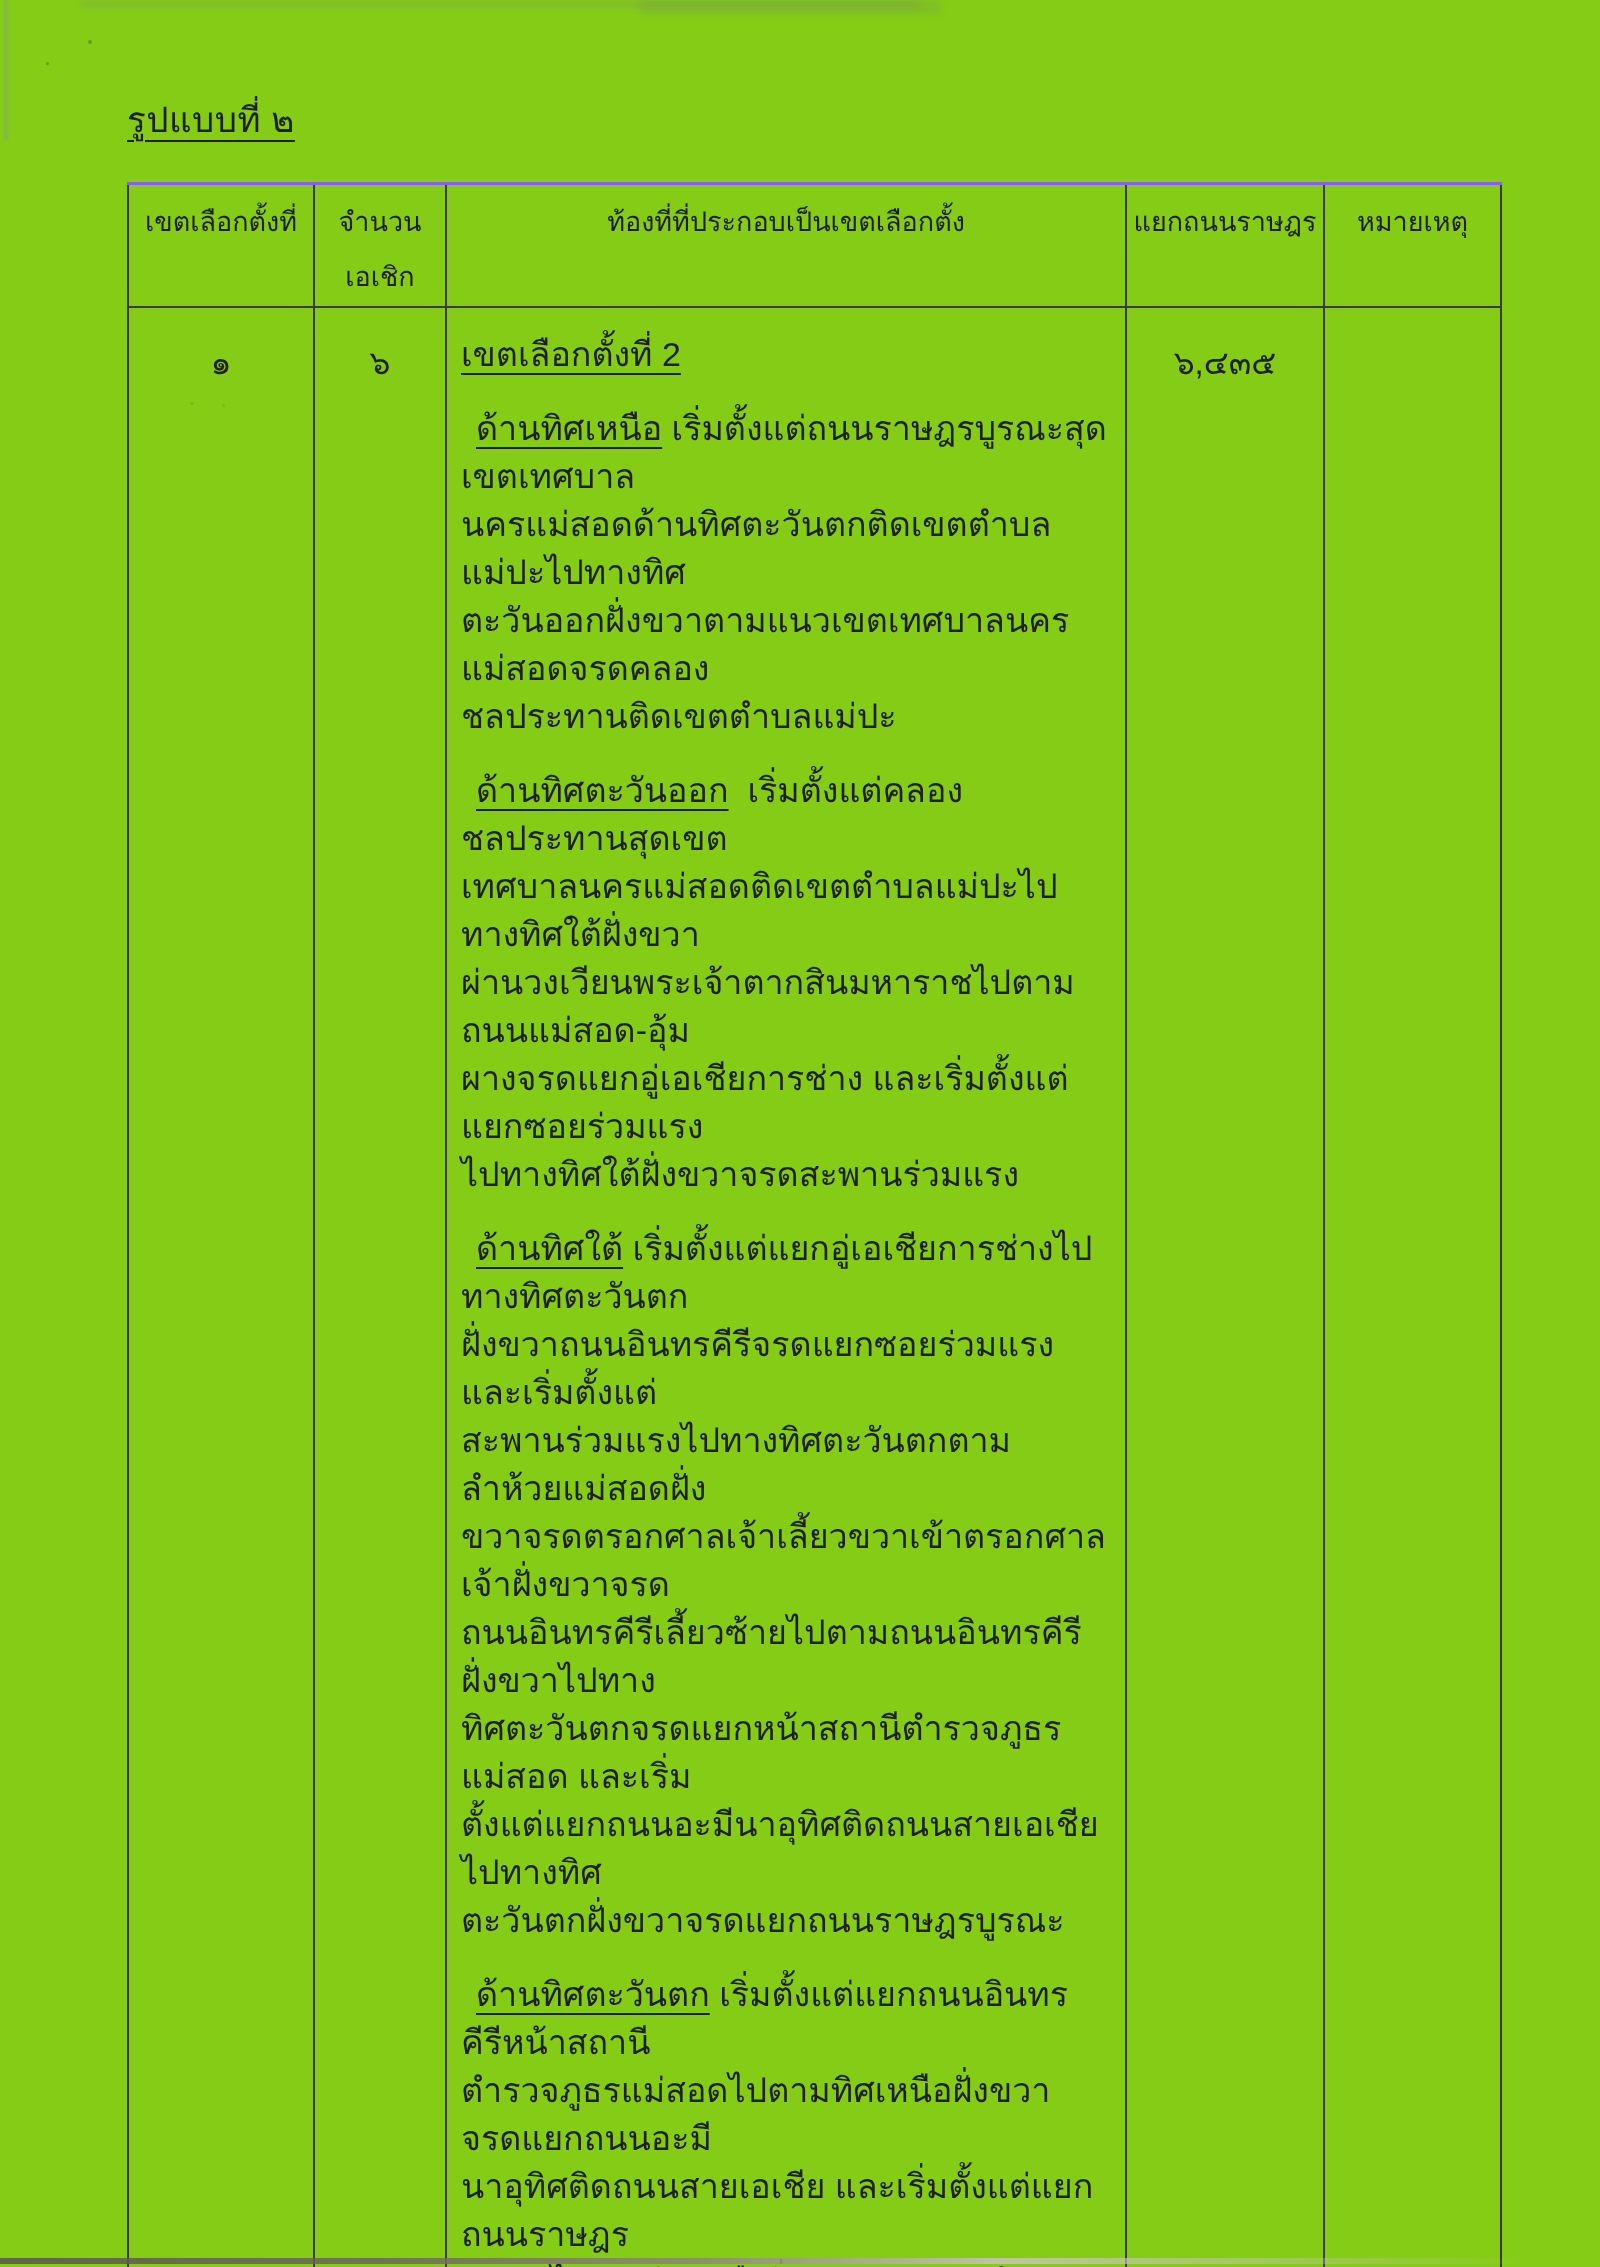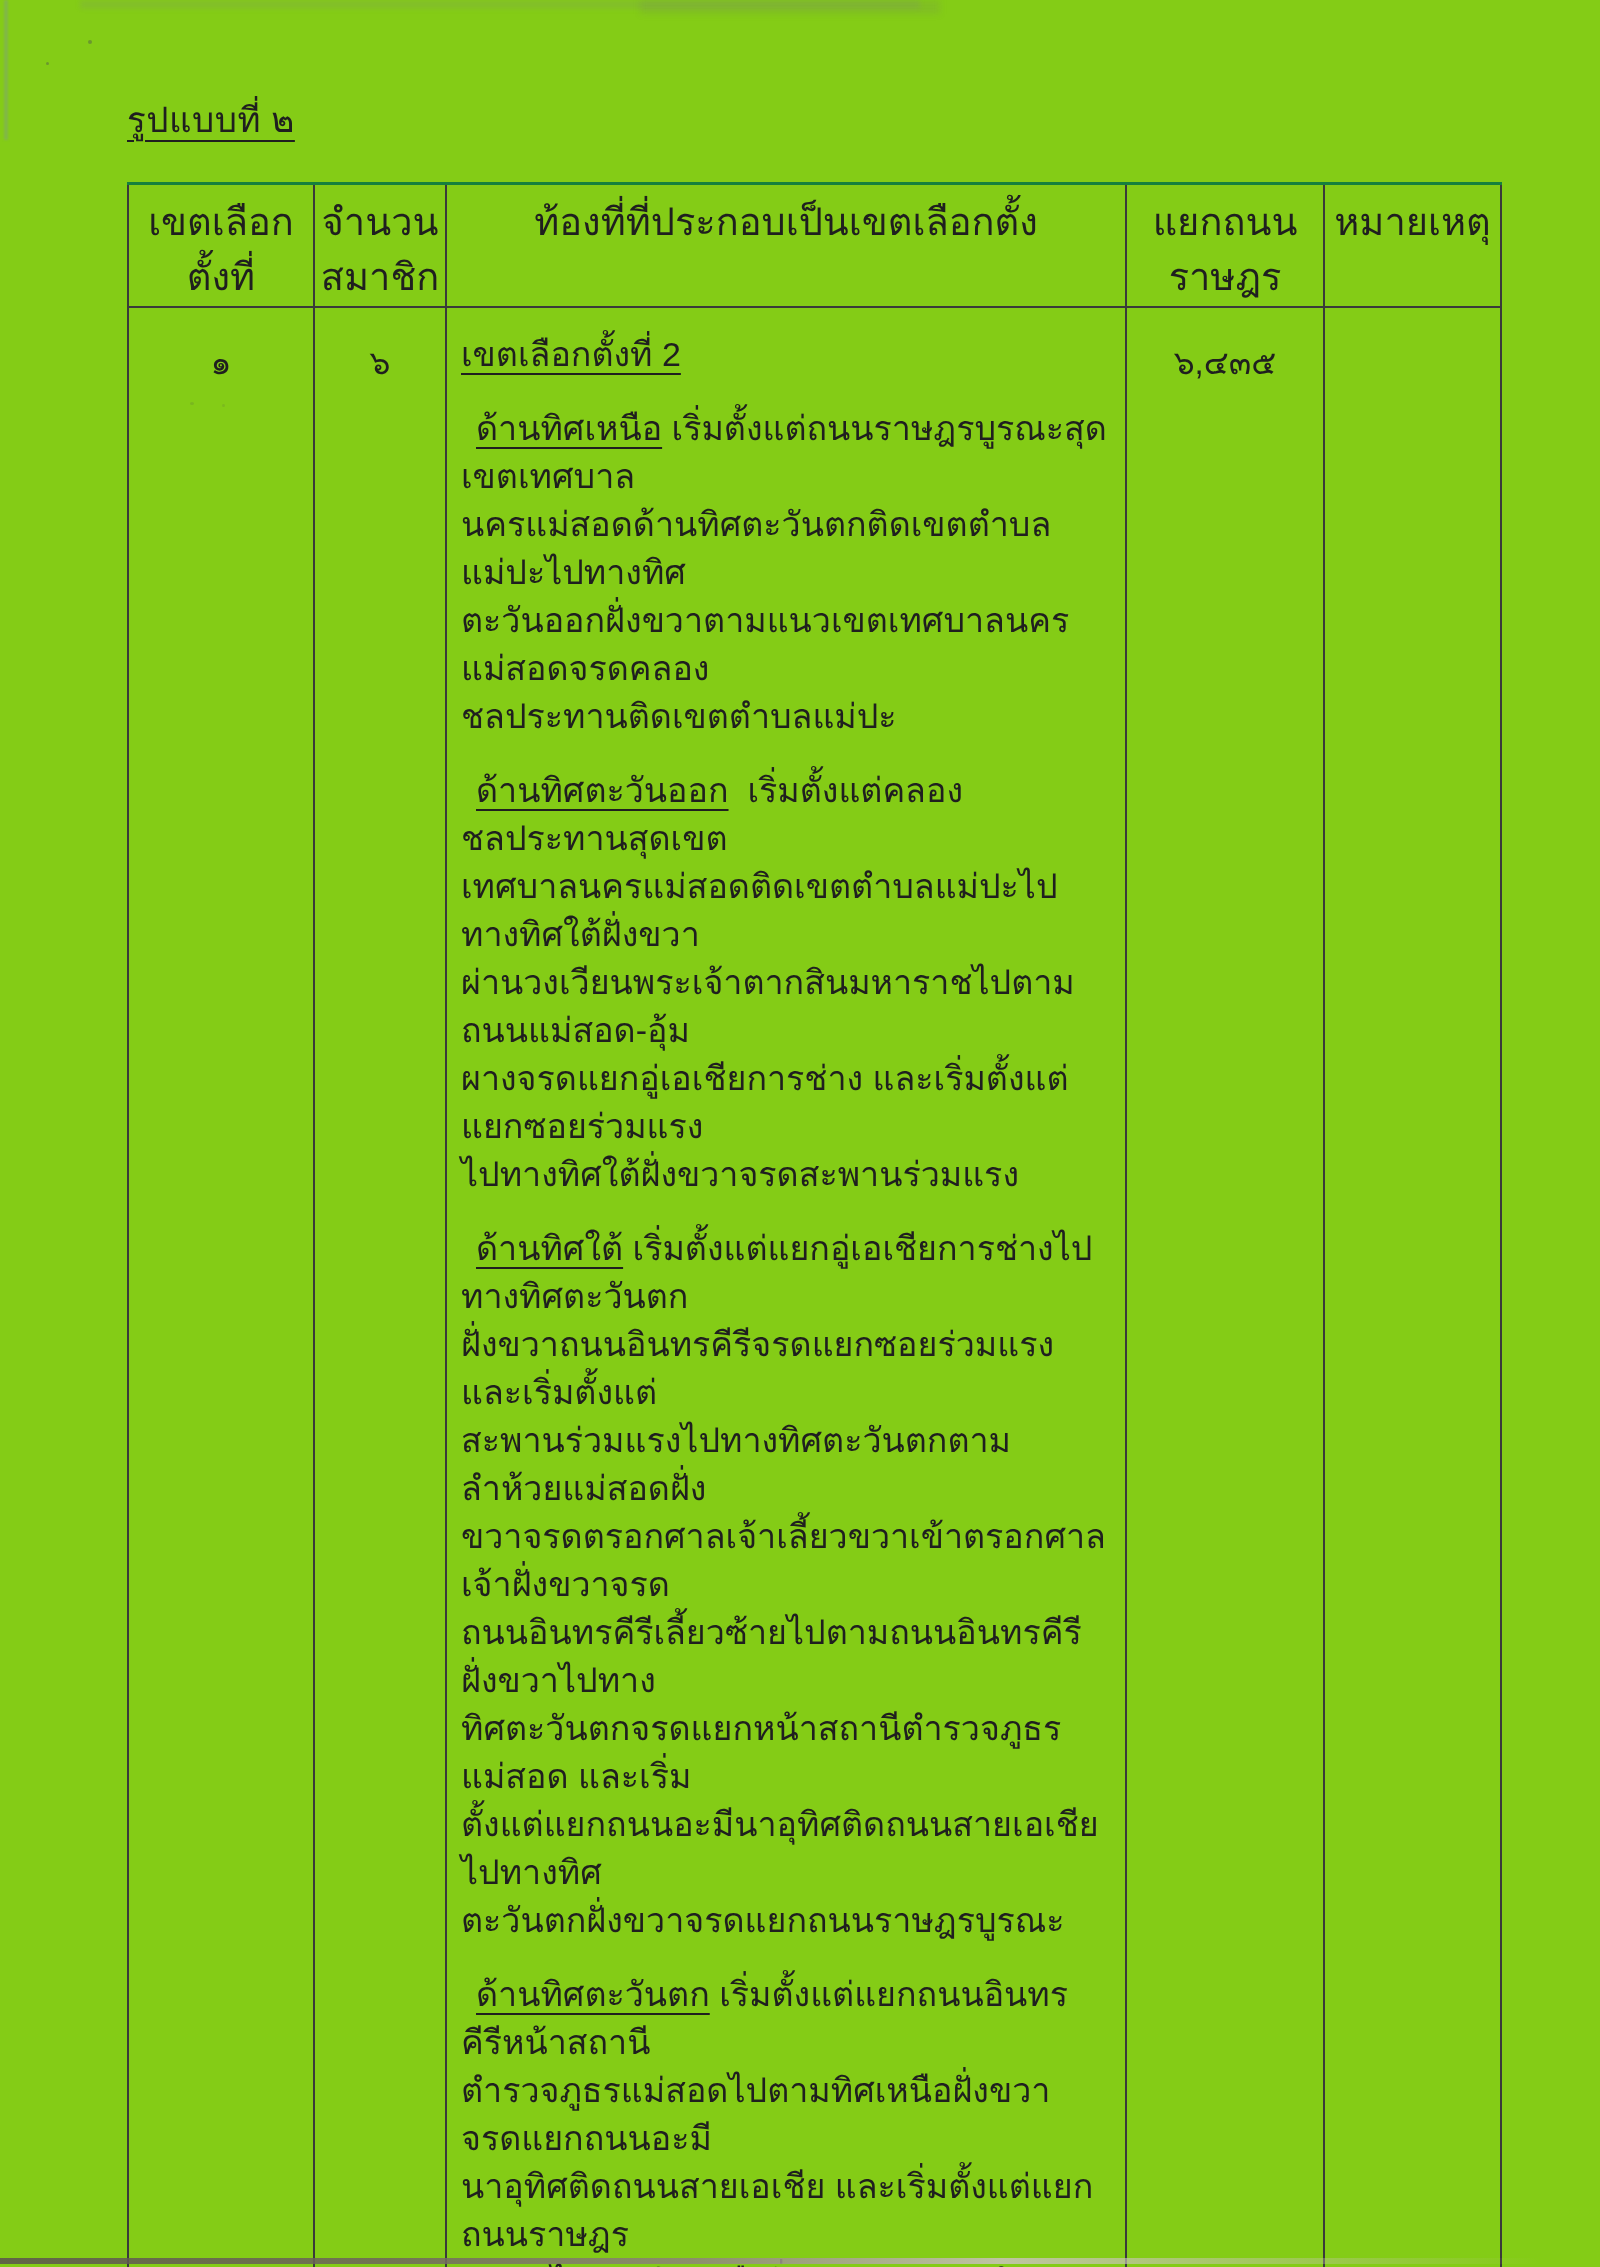--- a/index.html
+++ b/index.html
@@ -25,22 +25,22 @@
     width:1373px;
     border-collapse:collapse;
     table-layout:fixed;
   }
   .doc-table th,.doc-table td{
     border:2px solid #3a3a3a;
     vertical-align:top;
     font-weight:normal;
   }
   .doc-table thead th{
-    border-top:3px solid #15803d;
-    font-size:38px;line-height:55px;
+    border-top:3px solid #8b5cf6;
+    font-size:27px;line-height:55px;
     text-align:center;
     padding-top:10px;
     height:120px;
     box-sizing:border-box;
   }
   .pre{white-space:pre-line;}
   tr.row-1{height:1238px;}
   td.num{
     text-align:center;
     padding-top:28px;
@@ -115,21 +115,21 @@
       <col style="width:186px">
       <col style="width:132px">
       <col style="width:680px">
       <col style="width:198px">
       <col style="width:177px">
     </colgroup>
     <thead>
       <tr>
         <th>เขตเลือกตั้งที่</th>
         <th class="pre">จำนวน
-สมาชิก</th>
+เอเชิก</th>
         <th>ท้องที่ที่ประกอบเป็นเขตเลือกตั้ง</th>
         <th>แยกถนนราษฎร</th>
         <th>หมายเหตุ</th>
       </tr>
     </thead>
     <tbody>
       <tr class="row-1">
         <td class="num">๑</td>
         <td class="num">๖</td>
         <td class="area">

